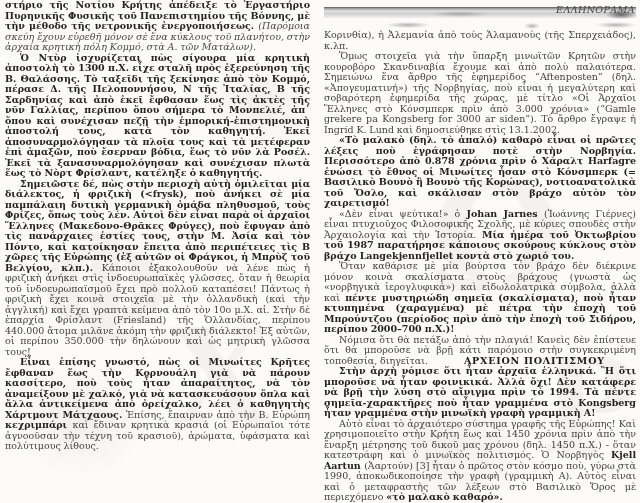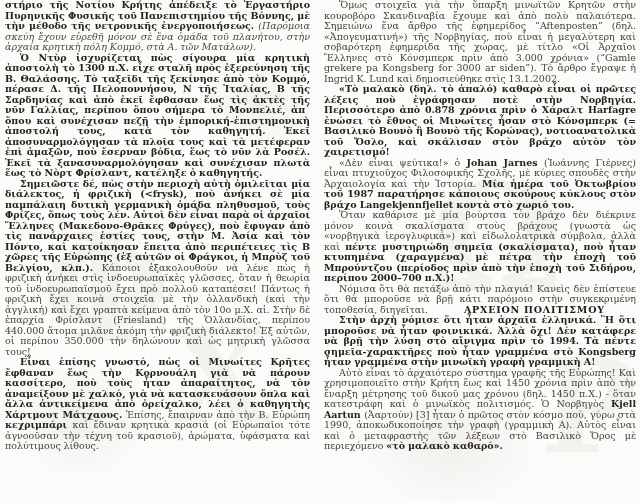--- a/index.html
+++ b/index.html
@@ -76,29 +76,37 @@
   <span class="ghost" style="left:40px;top:200px;font-size:150px;">Φ</span>
   <span class="ghost" style="left:170px;top:300px;font-size:130px;">Χ</span>
   <span class="ghost" style="left:430px;top:150px;font-size:150px;">Ω</span>
   <span class="ghost" style="left:540px;top:330px;font-size:130px;">Ρ</span>
   <div class="blotch" style="left:10px;top:360px;width:140px;height:120px;"></div>
   <div class="blotch" style="left:360px;top:380px;width:180px;height:130px;"></div>
   <div class="blotch" style="left:200px;top:60px;width:120px;height:90px;"></div>
 
   <div class="page page-left">
     <div class="body-text" id="left-col">
-        <p class="para noindent"><span class="run-bold">στήριο τῆς Νοτίου Κρήτης ἀπέδειξε τὸ Ἐργαστήριο Πυρηνικῆς Φυσικῆς τοῦ Πανεπιστημίου τῆς Βόννης, μὲ τὴν μέθοδο τῆς νετρονικῆς ἐνεργοποιήσεως. </span><span class="run-italic">(Παρόμοια σκεύη ἔχουν εὑρεθῆ μόνον σὲ ἕνα ὁμάδα τοῦ πλανήτου, στὴν ἀρχαία κρητικὴ πόλη Κομμό, στὰ Α. τῶν Ματάλων).</span></p>
+        <p class="para noindent"><span class="run-bold">στήριο τῆς Νοτίου Κρήτης ἀπέδειξε τὸ Ἐργαστήριο Πυρηνικῆς Φυσικῆς τοῦ Πανεπιστημίου τῆς Βόννης, μὲ τὴν μέθοδο τῆς νετρονικῆς ἐνεργοποιήσεως. </span><span class="run-italic">(Παρόμοια σκεύη ἔχουν εὑρεθῆ μόνον σὲ ἕνα κύκλους τοῦ πλανήτου, στὴν ἀρχαία κρητικὴ πόλη Κομμό, στὰ Α. τῶν Ματάλων).</span></p>
         <p class="para"><span class="run-bold">Ὁ Ντὺρ ἰσχυρίζεται πὼς σίγουρα μία κρητικὴ ἀποστολὴ τὸ 1300 π.Χ. εἶχε σταλῆ πρὸς ἐξερεύνηση τῆς Β. Θαλάσσης. Τὸ ταξεῖδι τῆς ξεκίνησε ἀπὸ τὸν Κομμό, πέρασε Δ. τῆς Πελοποννήσου, Ν τῆς Ἰταλίας, Β τῆς Σαρδηνίας καὶ ἀπὸ ἐκεῖ ἔφθασαν ἕως τὶς ἀκτὲς τῆς νῦν Γαλλίας, περίπου ὅπου σήμερα τὸ Μονπελιέ, ἀπ᾽ ὅπου καὶ συνέχισαν πεζῇ τὴν ἐμπορική-ἐπιστημονικὴ ἀποστολή τους, κατὰ τὸν καθηγητή. Ἐκεῖ ἀποσυναρμολόγησαν τὰ πλοῖα τους καὶ τὰ μετέφεραν ἐπὶ ἁμαξῶν, ποὺ ἔσερναν βόδια, ἕως τὸ νῦν λὰ Ροσέλ. Ἐκεῖ τὰ ξανασυναρμολόγησαν καὶ συνέχισαν πλωτὰ ἕως τὸ Νὸρτ Φρίσλαντ, κατέληξε ὁ καθηγητής.</span></p>
         <p class="para"><span class="run-bold">Σημειῶστε δέ, πὼς στὴν περιοχὴ αὐτὴ ὁμιλεῖται μία διάλεκτος, ἡ φριζικὴ (&lt;frysk), ποὺ ἀνήκει σὲ μία παμπάλαιη δυτικὴ γερμανικὴ ὁμάδα πληθυσμοῦ, τοὺς Φρίζες, ὅπως τοὺς λέν. Αὐτοὶ δὲν εἶναι παρὰ οἱ ἀρχαῖοι Ἕλληνες (Μακεδονο-Θρᾶκες Φρύγες), ποὺ ἔφυγαν ἀπὸ τὶς πανάρχαιες ἑστίες τους, στὴν Μ. Ἀσία καὶ τὸν Πόντο, καὶ κατοίκησαν ἔπειτα ἀπὸ περιπέτειες τὶς Β χῶρες τῆς Εὐρώπης (ἐξ αὐτῶν οἱ Φράγκοι, ἡ Μπρὺζ τοῦ Βελγίου, κλπ.). </span><span class="run-regular">Κάποιοι ἐξακολουθοῦν νὰ λένε πὼς ἡ φριζικὴ ἀνήκει στὶς ἰνδοευρωπαϊκὲς γλῶσσες, ὅταν ἡ θεωρία τοῦ ἰνδοευρωπαϊσμοῦ ἔχει πρὸ πολλοῦ καταπέσει! Πάντως ἡ φριζικὴ ἔχει κοινὰ στοιχεῖα μὲ τὴν ὁλλανδικὴ (καὶ τὴν ἀγγλική) καὶ ἔχει γραπτὰ κείμενα ἀπὸ τὸν 10ο μ.Χ. αἰ. Στὴν δὲ ἐπαρχία Φρίσλαντ (Friesland) τῆς Ὁλλανδίας, περίπου 440.000 ἄτομα μιλᾶνε ἀκόμη τὴν φριζικὴ διάλεκτο! Ἐξ αὐτῶν, οἱ περίπου 350.000 τὴν δηλώνουν καὶ ὡς μητρικὴ γλῶσσα τους!</span></p>
         <p class="para"><span class="run-bold">Εἶναι ἐπίσης γνωστό, πὼς οἱ Μινωίτες Κρῆτες ἔφθαναν ἕως τὴν Κορνουάλη γιὰ νὰ πάρουν κασσίτερο, ποὺ τοὺς ἦταν ἀπαραίτητος, νὰ τὸν ἀναμείξουν μὲ χαλκό, γιὰ νὰ κατασκευάσουν ὅπλα καὶ ἄλλα ἀντικείμενα ἀπὸ ὀρείχαλκο, λέει ὁ καθηγητὴς Χάρτμουτ Μάτχαους. </span><span class="run-regular">Ἐπίσης, ἔπαιρναν ἀπὸ τὴν Β. Εὐρώπη </span><span class="run-bold">κεχριμπάρι </span><span class="run-regular">καὶ ἔδιναν κρητικὰ κρασιά (οἱ Εὐρωπαῖοι τότε ἀγνοοῦσαν τὴν τέχνη τοῦ κρασιοῦ), ἀρώματα, ὑφάσματα καὶ πολύτιμους λίθους.</span></p>
       </div>
   </div>
 
   <div class="page page-right">
+    <div class="page-head">
+      <div class="rule-bar"></div>
+      <div class="head-title">ΕΛΛΗΝΟΡΑΜΑ</div>
+      <div class="smudge" style="left:62px;top:22px;width:44px;"></div>
+      <div class="smudge" style="left:200px;top:23px;width:16px;"></div>
+      <div class="smudge" style="left:272px;top:22px;width:40px;"></div>
+    </div>
     <div class="body-text" id="right-col">
+        <p class="para noindent"><span class="run-regular">Κορινθία), ἡ Ἀλεμανία ἀπὸ τοὺς Ἀλαμανοὺς (τῆς Σπερχειάδος), κ.λπ.</span></p>
         <p class="para"><span class="run-regular">Ὅμως στοιχεῖα γιὰ τὴν ὕπαρξη μινωϊτῶν Κρητῶν στὴν κουροβόρο Σκανδιναβία ἔχουμε καὶ ἀπὸ πολὺ παλαιότερα. Σημειώνω ἕνα ἄρθρο τῆς ἐφημερίδος “Aftenposten” (δηλ. «Ἀπογευματινή») τῆς Νορβηγίας, ποὺ εἶναι ἡ μεγαλύτερη καὶ σοβαρότερη ἐφημερίδα τῆς χώρας, μὲ τίτλο «Οἱ Ἀρχαῖοι Ἕλληνες στὸ Κόνσμπερκ πρὶν ἀπὸ 3.000 χρόνια» (“Gamle grekere pa Kongsberg for 3000 ar siden”). Τὸ ἄρθρο ἔγραψε ἡ Ingrid K. Lund καὶ δημοσιεύθηκε στὶς 13.1.2002.</span></p>
         <p class="para"><span class="run-bold">«Τὸ μαλακὸ (δηλ. τὸ ἁπαλό) καθαρὸ εἶναι οἱ πρῶτες λέξεις ποὺ ἐγράφησαν ποτὲ στὴν Νορβηγία. Περισσότερο ἀπὸ 0.878 χρόνια πρὶν ὁ Χάραλτ Harfagre ἑνώσει τὸ ἔθνος οἱ Μινωίτες ἦσαν στὸ Κόνσμπερκ (= Βασιλικὸ Βουνὸ ἢ Βουνὸ τῆς Κορώνας), νοτιοανατολικὰ τοῦ Ὄσλο, καὶ σκάλισαν στὸν βράχο αὐτὸν τὸν χαιρετισμό!</span></p>
         <p class="para"><span class="run-regular">«Δὲν εἶναι ψεύτικα!» ὁ </span><span class="run-bold">Johan Jarnes </span><span class="run-regular">(Ἰωάννης Γιέρνες) εἶναι πτυχιοῦχος Φιλοσοφικῆς Σχολῆς, μὲ κύριες σπουδὲς στὴν Ἀρχαιολογία καὶ τὴν Ἱστορία. </span><span class="run-bold">Μία ἡμέρα τοῦ Ὀκτωβρίου τοῦ 1987 παρατήρησε κάποιους σκούρους κύκλους στὸν βράχο Langekjennfjellet κοντὰ στὸ χωριό του.</span></p>
         <p class="para"><span class="run-regular">Ὅταν καθάρισε μὲ μία βούρτσα τὸν βράχο δὲν διέκρινε μόνον κοινὰ σκαλίσματα στοὺς βράχους (γνωστὰ ὡς «νορβηγικὰ ἱερογλυφικά») καὶ εἰδωλολατρικὰ σύμβολα, ἀλλὰ καὶ </span><span class="run-bold">πέντε μυστηριώδη σημεῖα (σκαλίσματα), ποὺ ἦταν κτυπημένα (χαραγμένα) μὲ πέτρα τὴν ἐποχὴ τοῦ Μπρούντζου (περίοδος πρὶν ἀπὸ τὴν ἐποχὴ τοῦ Σιδήρου, περίπου 2000–700 π.Χ.)!</span></p>
         <p class="para"><span class="run-regular">Νόμισα ὅτι θὰ πετάξω ἀπὸ τὴν πλαγιά! Κανεὶς δὲν ἐπίστευε ὅτι θὰ μποροῦσε νὰ βρῇ κάτι παρόμοιο στὴν συγκεκριμένη τοποθεσία, διηγεῖται.</span><span class="run-stamp">ΑΡΧΕΙΟΝ ΠΟΛΙΤΙΣΜΟΥ</span></p>
         <p class="para"><span class="run-bold">Στὴν ἀρχὴ νόμισε ὅτι ἦταν ἀρχαῖα ἑλληνικά. Ἢ ὅτι μποροῦσε νὰ ἦταν φοινικικά. Ἀλλὰ ὄχι! Δὲν κατάφερε νὰ βρῇ τὴν λύση στὸ αἴνιγμα πρὶν τὸ 1994. Τὰ πέντε σημεῖα-χαρακτῆρες ποὺ ἦταν γραμμένα στὸ Kongsberg ἦταν γραμμένα στὴν μινωϊκὴ γραφὴ γραμμικὴ Α!</span></p>
         <p class="para"><span class="run-regular">Αὐτὸ εἶναι τὸ ἀρχαιότερο σύστημα γραφῆς τῆς Εὐρώπης! Καὶ χρησιμοποιεῖτο στὴν Κρήτη ἕως καὶ 1450 χρόνια πρὶν ἀπὸ τὴν ἔναρξη μέτρησης τοῦ δικοῦ μας χρόνου (δηλ. 1450 π.Χ.) - ὅταν κατεστράφη καὶ ὁ μινωϊκὸς πολιτισμός. Ὁ Νορβηγὸς </span><span class="run-bold">Kjell Aartun </span><span class="run-regular">(Ἀαρτούν) [3] ἦταν ὁ πρῶτος στὸν κόσμο ποὺ, γύρω στὰ 1990, ἀποκωδικοποίησε τὴν γραφὴ (γραμμικὴ Α). Αὐτὸς εἶναι καὶ ὁ μεταφραστὴς τῶν λέξεων στὸ Βασιλικὸ Ὄρος μὲ περιεχόμενο </span><span class="run-bold">«τὸ μαλακὸ καθαρό».</span></p>
       </div>
   </div>
 

